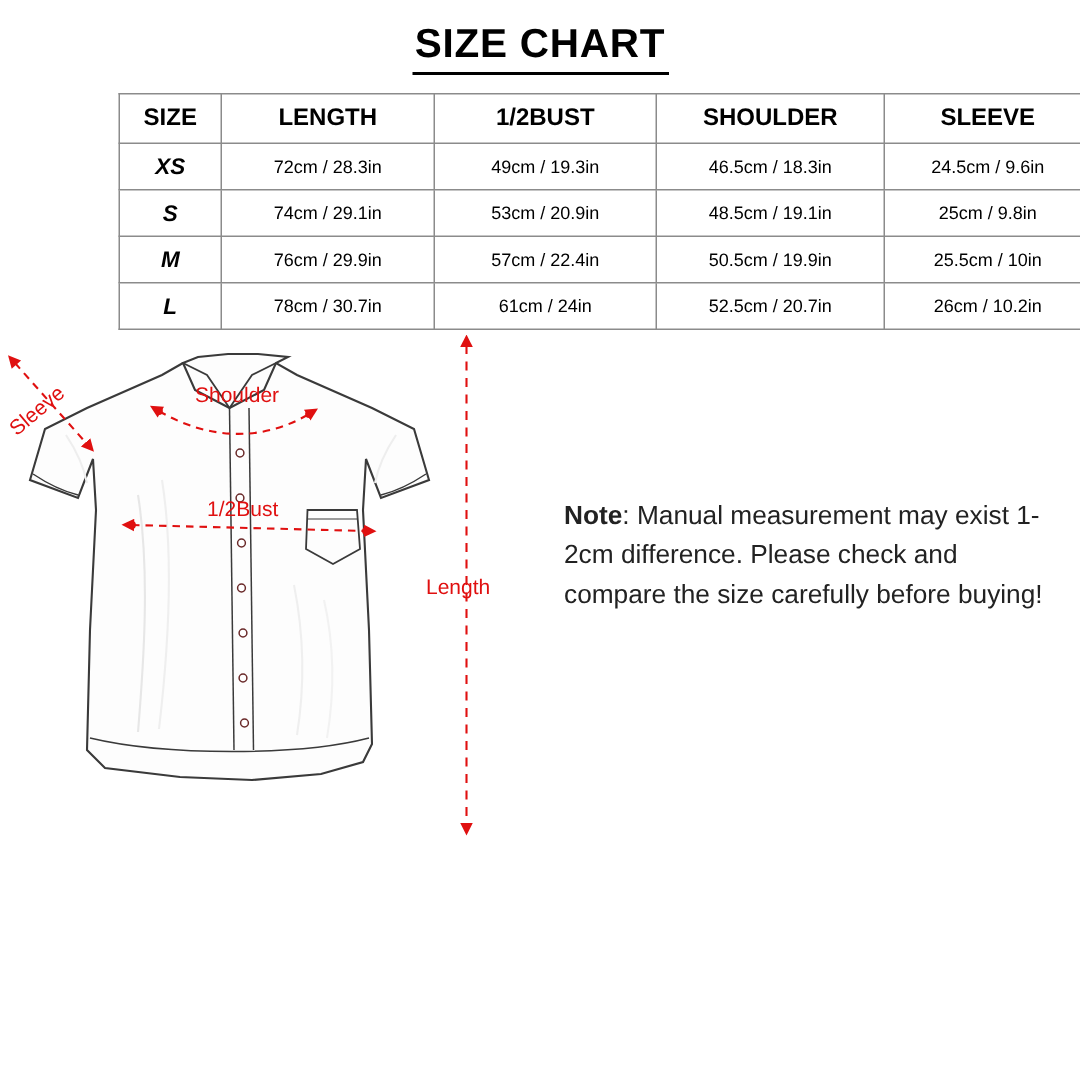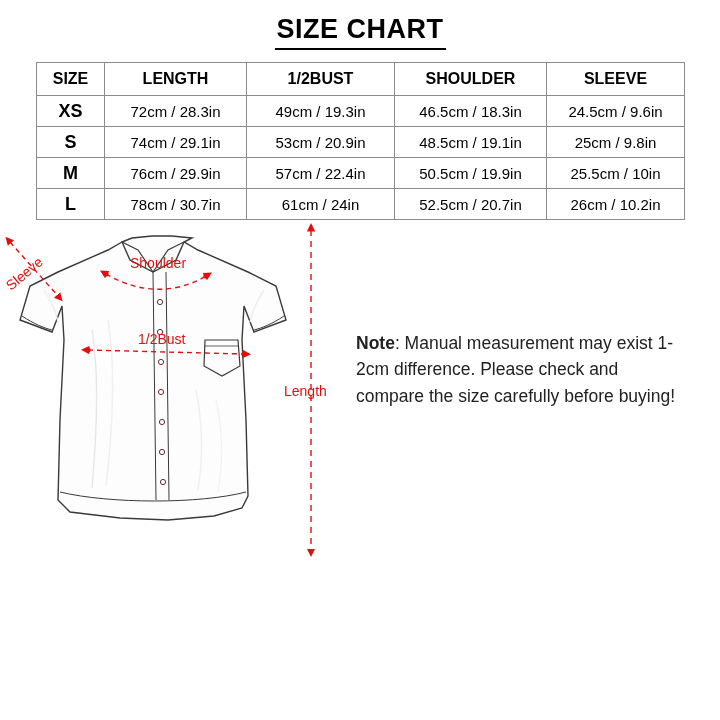--- a/index.html
+++ b/index.html
@@ -30,43 +30,45 @@
     padding-bottom: 2px;
   }
   .title-inner {
     display: inline-block;
     border-bottom: 2px solid #000;
     padding: 0 2px 3px 2px;
   }
   
   .table-wrap {
     padding: 10px 36px 0 36px;
+    margin-left: 43px;
   }
   table.size-chart {
     border-collapse: collapse;
     width: 648px;
     table-layout: fixed;
   }
   table.size-chart th,
   table.size-chart td {
     border: 1px solid #8b8b8b;
     text-align: center;
-    font-size: 15px;
+    font-size: 12px;
     height: 30px;
     vertical-align: middle;
     padding: 0;
   }
   table.size-chart thead th {
     font-size: 16px;
     font-weight: bold;
     height: 32px;
   }
   table.size-chart tbody td.sizecell {
     font-weight: bold;
-    font-size: 18px;
+    font-size: 15px;
+    font-style: italic;
   }
   col.c0 { width: 68px; }
   col.c1 { width: 142px; }
   col.c2 { width: 148px; }
   col.c3 { width: 152px; }
   col.c4 { width: 138px; }
 
   
   .lower {
     position: relative;
@@ -74,21 +76,21 @@
   }
   .shirt-area {
     position: absolute;
     left: 0;
     top: 0;
     width: 348px;
     height: 350px;
   }
   .note {
     position: absolute;
-    left: 356px;
+    left: 376px;
     top: 110px;
     width: 330px;
     font-size: 17.5px;
     line-height: 1.5;
     color: #222;
   }
   .note b { font-weight: bold; }
   .svg-shirt {
     position: absolute;
     left: 0;

